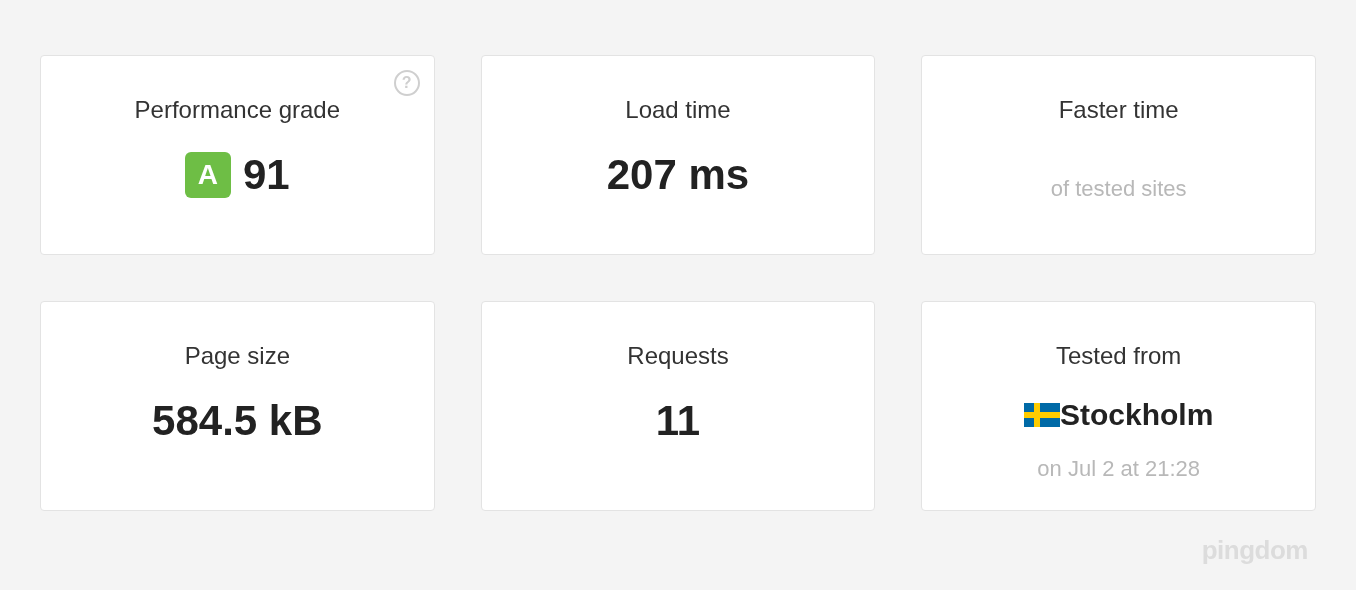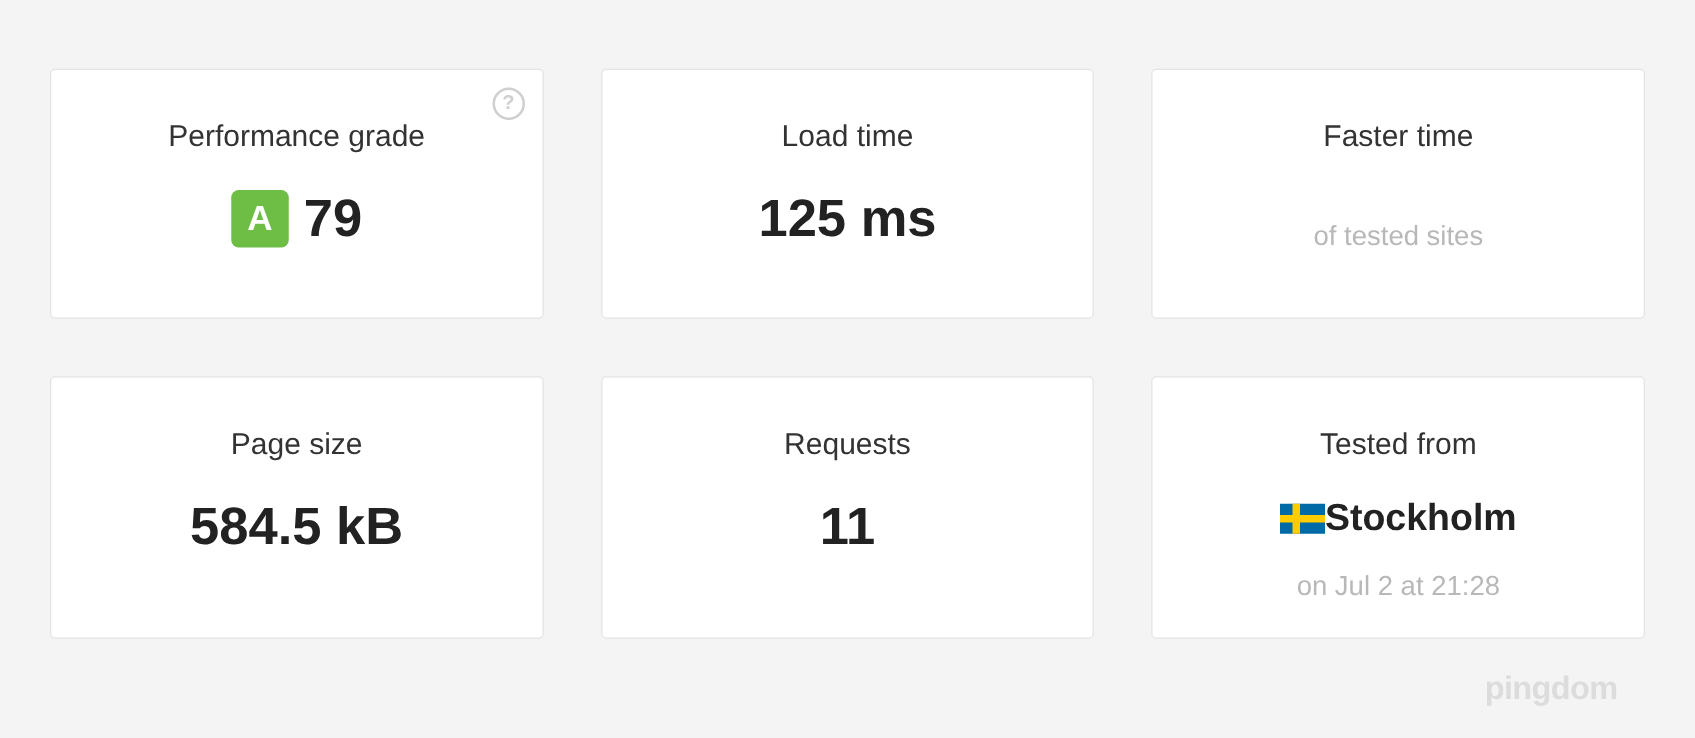--- a/index.html
+++ b/index.html
@@ -118,44 +118,44 @@
     .location-row {
       display: flex;
       align-items: center;
       font-size: 30px;
       font-weight: 600;
       color: #222222;
     }
     .brand {
       position: absolute;
       bottom: 24px;
-      right: 62px;
+      right: 48px;
       font-size: 26px;
       font-weight: 700;
       letter-spacing: -0.5px;
       color: #dcdcdc;
     }
   </style>
 </head>
 <body>
 
 <div class="grid">
 
   <div class="card">
     <div class="help-icon">?</div>
     <div class="card-title">Performance grade</div>
     <div class="card-value">
       <span class="grade-badge">A</span>
-      <span>79</span>
+      <span>91</span>
     </div>
   </div>
 
   <div class="card">
     <div class="card-title">Load time</div>
-    <div class="card-value">125 ms</div>
+    <div class="card-value">207 ms</div>
   </div>
 
   <div class="card">
     <div class="card-title">Faster time</div>
     <div class="card-sub">of tested sites</div>
   </div>
 
   <div class="card">
     <div class="card-title">Page size</div>
     <div class="card-value">584.5 kB</div>

